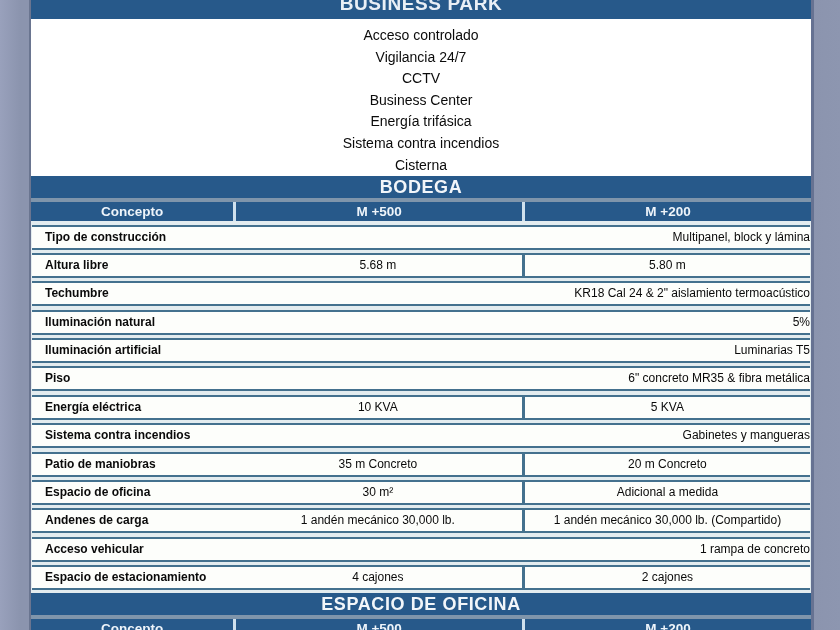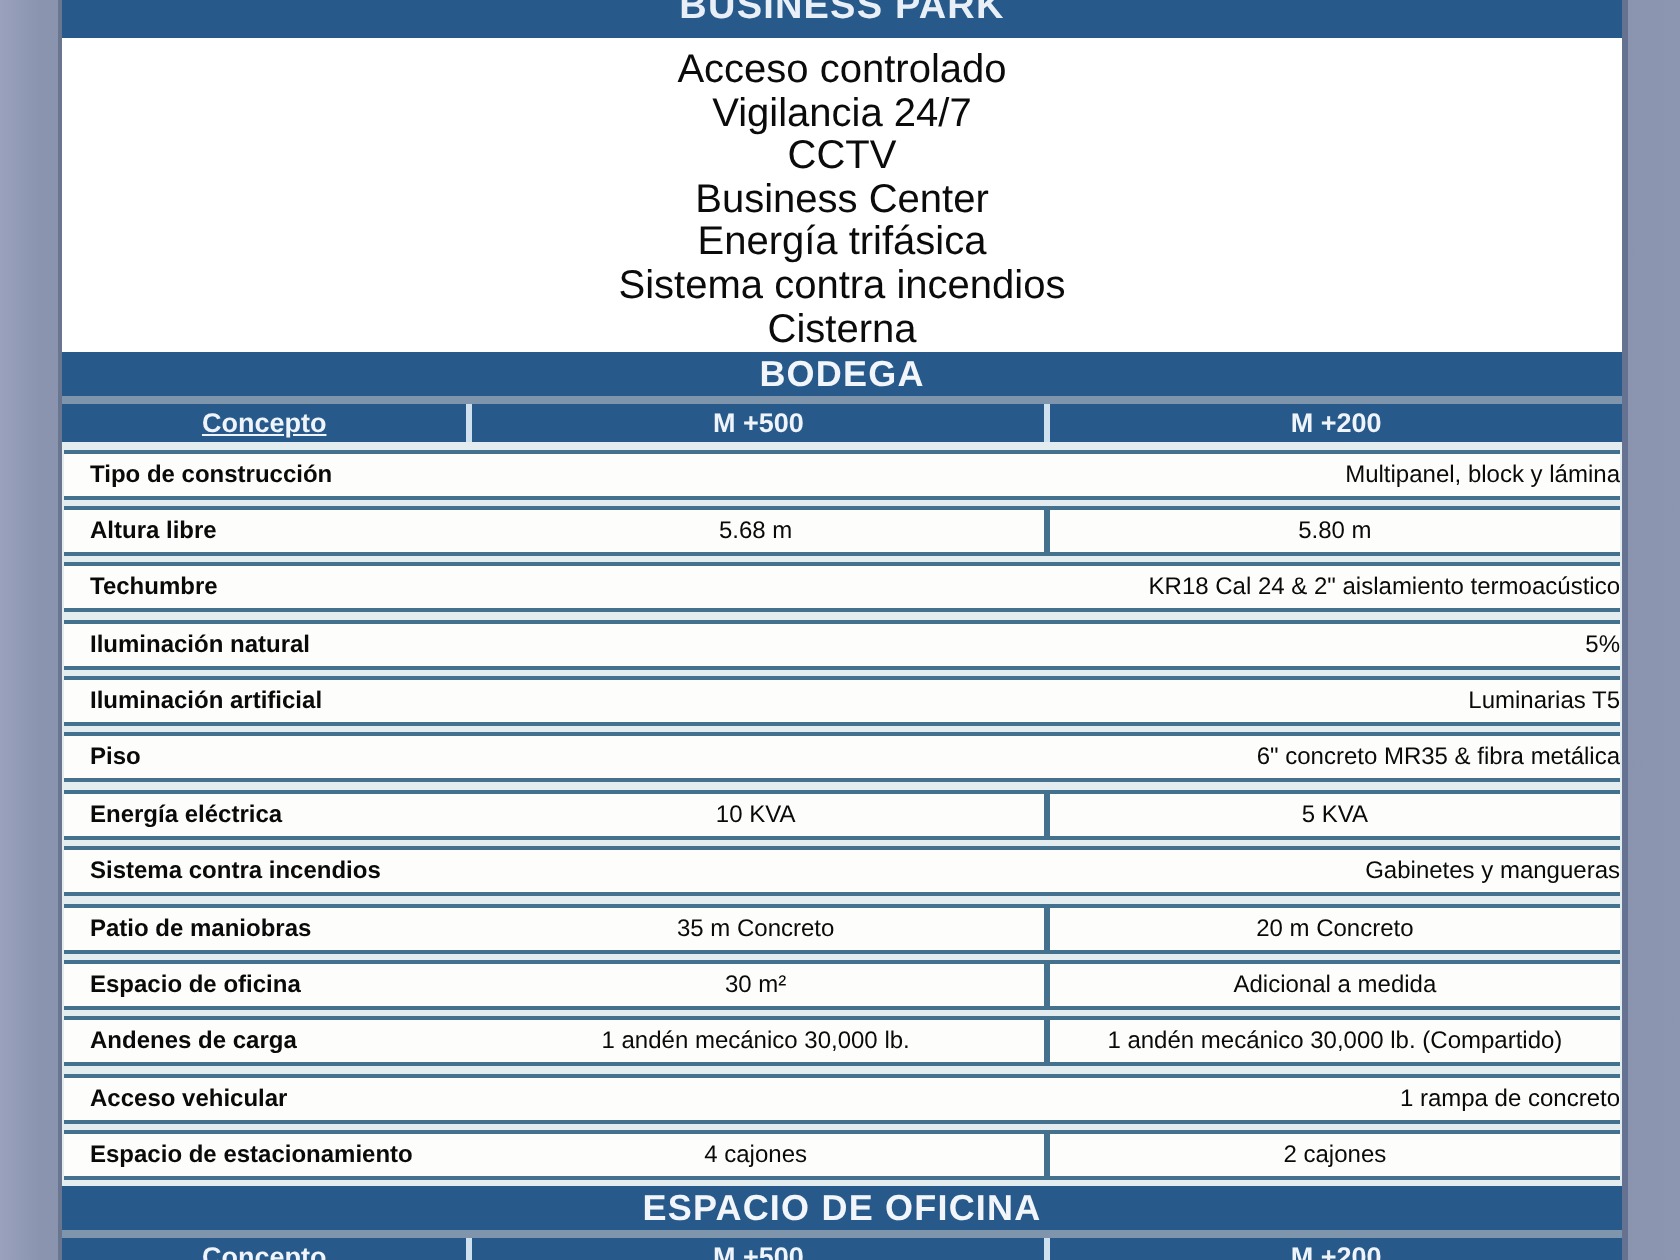--- a/index.html
+++ b/index.html
@@ -22,29 +22,29 @@
     font-weight:bold;letter-spacing:.6px;flex:none;
   }
   .banner-bar{height:19px;overflow:hidden;border-bottom:3px solid #ffffff;}
   .banner-bar .bar-text{font-size:19px;line-height:19px;margin-top:-6px;color:#e9eff6;}
   .section-bar{height:22px;}
   .section-bar .bar-text{font-size:18px;line-height:22px;}
   .band{height:4px;background:#7f95ab;flex:none;}
   
   .amenities{flex:none;height:154px;padding-top:3px;box-sizing:border-box;background:#fff;}
   .amenity{
-    text-align:center;font-size:20px;line-height:21.6px;color:#0b0b0b;
+    text-align:center;font-size:14px;line-height:21.6px;color:#0b0b0b;
   }
   
   .thead{
     display:flex;height:19px;background:#27598a;flex:none;
     color:#eef4fa;font-weight:bold;font-size:13.5px;line-height:19px;text-align:center;
   }
   .th{box-sizing:border-box;}
-  .th-label{width:203px;text-decoration:underline;}
+  .th-label{width:203px;}
   .th-val{width:290px;border-left:3px solid #cfe1ee;}
   
   .tbody{
     flex:none;display:flex;flex-direction:column;
     background:#e3ecef;padding:3.5px 1px 3px 1px;gap:3.4px;
   }
   .trow{
     display:flex;height:25px;box-sizing:border-box;background:#fdfefb;
     border-top:2px solid #44718e;border-bottom:2px solid #44718e;
   }

